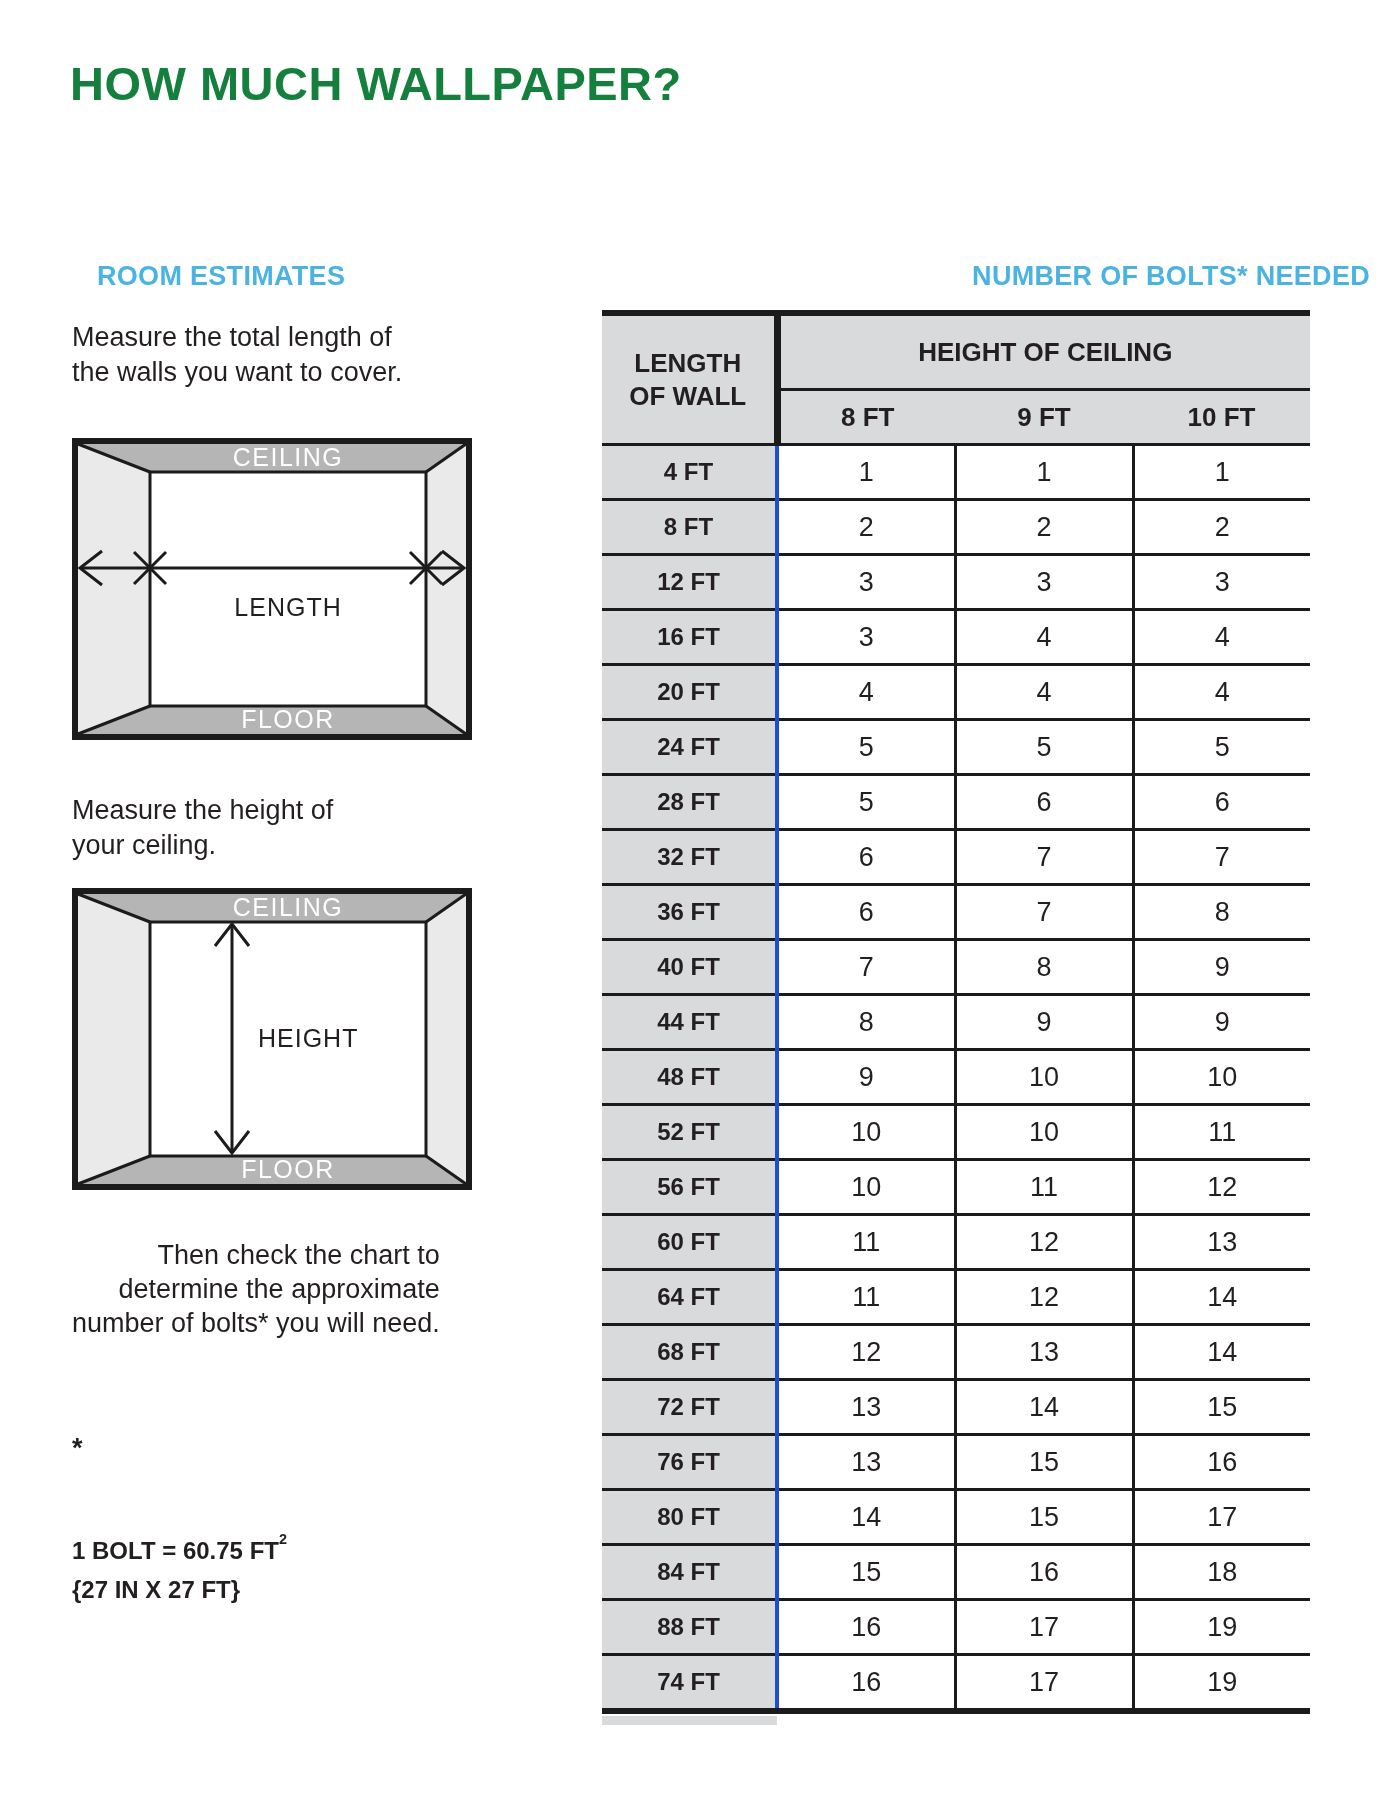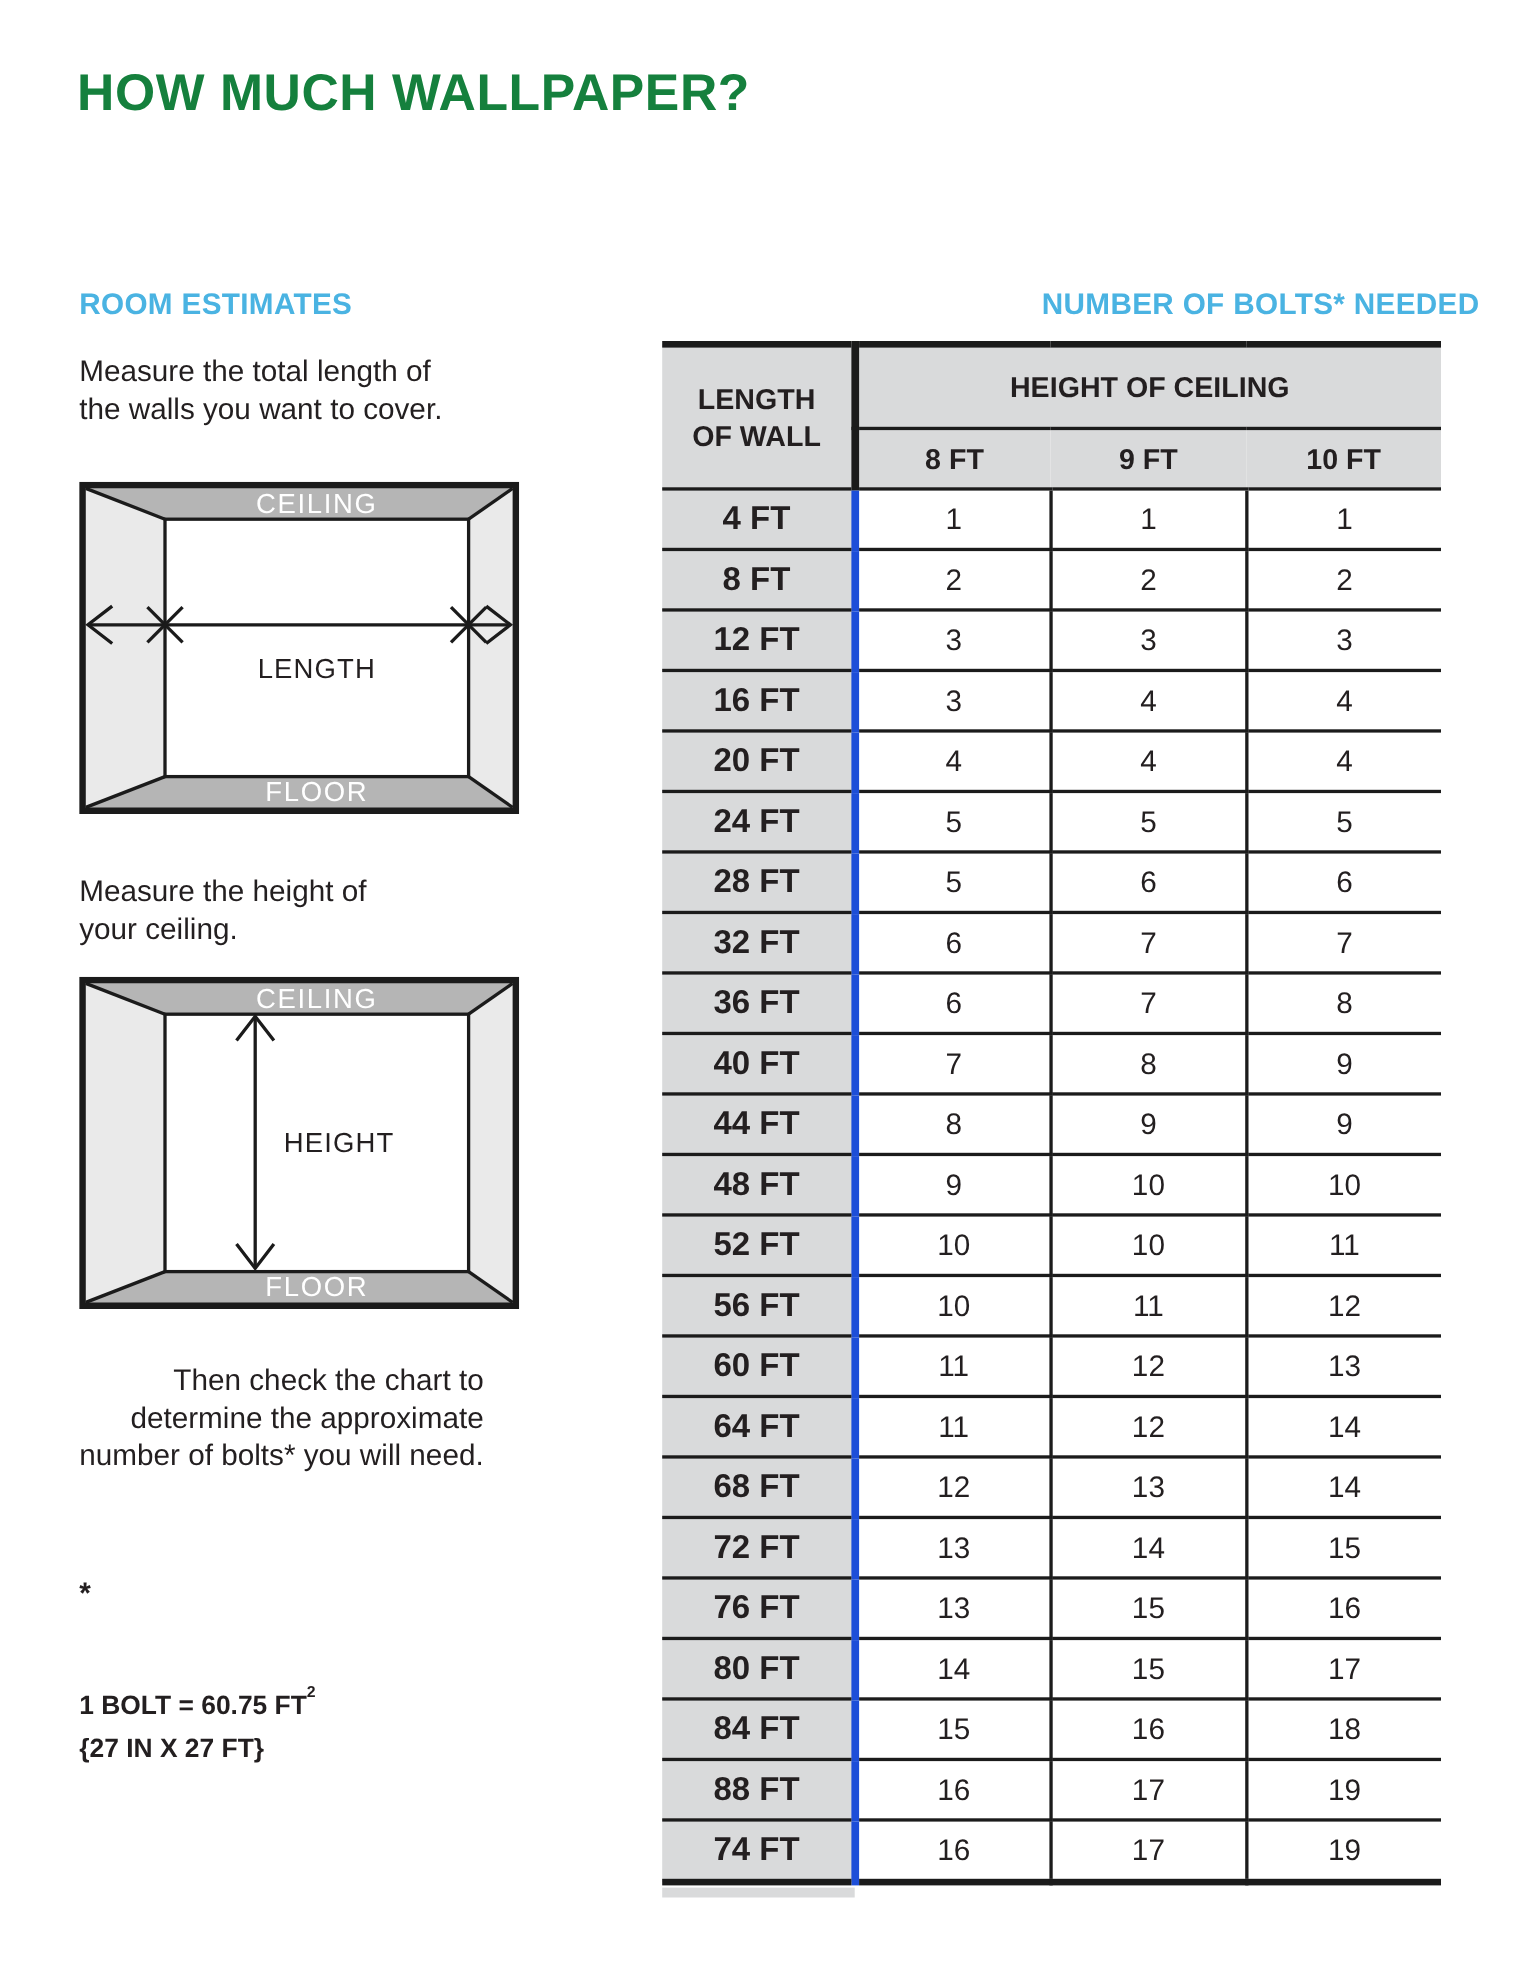--- a/index.html
+++ b/index.html
@@ -1,21 +1,21 @@
 <!DOCTYPE html>
 <html><head>
 <meta charset="utf-8">
 <style>
   html,body{margin:0;padding:0;background:#ffffff;}
   body{width:1391px;height:1800px;font-family:"Liberation Sans",sans-serif;color:#231f20;}
   .page{position:relative;width:1391px;height:1800px;background:#fff;overflow:hidden;}
 
   .main-title{position:absolute;left:70px;top:56px;font-size:47px;font-weight:700;color:#15803d;letter-spacing:0.5px;white-space:nowrap;}
 
-  .section-heading{position:absolute;top:261px;font-size:27px;font-weight:700;color:#4ab3e2;letter-spacing:0.3px;}
+  .section-heading{position:absolute;top:261px;font-size:27px;font-weight:700;color:#4ab3e2;letter-spacing:0.3px;margin-left:25px;}
   .heading-left{left:72px;}
   .heading-table{left:637px;width:708px;text-align:right;}
 
   .body-text{position:absolute;left:72px;font-size:27px;line-height:35px;color:#231f20;}
   .p1{top:320px;}
   .p2{top:793px;}
   .p3{top:1238px;line-height:34px;text-align:right;}
 
   .footnote{position:absolute;left:72px;top:1430px;font-size:27px;font-weight:700;line-height:36px;}
   .footnote .star{position:absolute;left:0;top:0;}
@@ -31,21 +31,21 @@
   .room-label{font-size:25px;fill:#ffffff;letter-spacing:1.5px;}
   .measure-label{font-size:25px;fill:#231f20;letter-spacing:1px;}
 
   table.bolt-table{position:absolute;left:602px;top:310px;width:708px;border-collapse:collapse;table-layout:fixed;
     border-top:6px solid #1b1b1b;border-bottom:6px solid #1b1b1b;}
   .bolt-table th,.bolt-table td{border:3px solid #1b1b1b;padding:0;text-align:center;vertical-align:middle;}
   .bolt-table thead th{background:#d9dadb;font-size:26px;font-weight:700;}
   .bolt-table th.length-header{border-left:none;border-right:7px solid #1b1b1b;line-height:33px;}
   .bolt-table th.ceiling-header{height:72px;border-right:none;}
   .bolt-table th.ft-header{height:52px;border-left:none;border-right:none;}
-  .bolt-table tbody th{background:#d9dadb;font-size:30px;font-weight:700;border-left:none;border-right:7px solid #1d4ed8;height:52px;}
+  .bolt-table tbody th{background:#d9dadb;font-size:24px;font-weight:700;border-left:none;border-right:4px solid #1d4ed8;height:52px;}
   .bolt-table tbody td{background:#ffffff;font-size:27px;font-weight:400;height:52px;border-right:none;}
   .bolt-table tbody td.inner{border-right:3px solid #1b1b1b;}
   .column-shadow{position:absolute;left:602px;top:1716px;width:175px;height:9px;background:#d9dadb;}
 </style>
 </head>
 <body>
 
 <div class="page">
 
   <div class="main-title">HOW MUCH WALLPAPER?</div>

